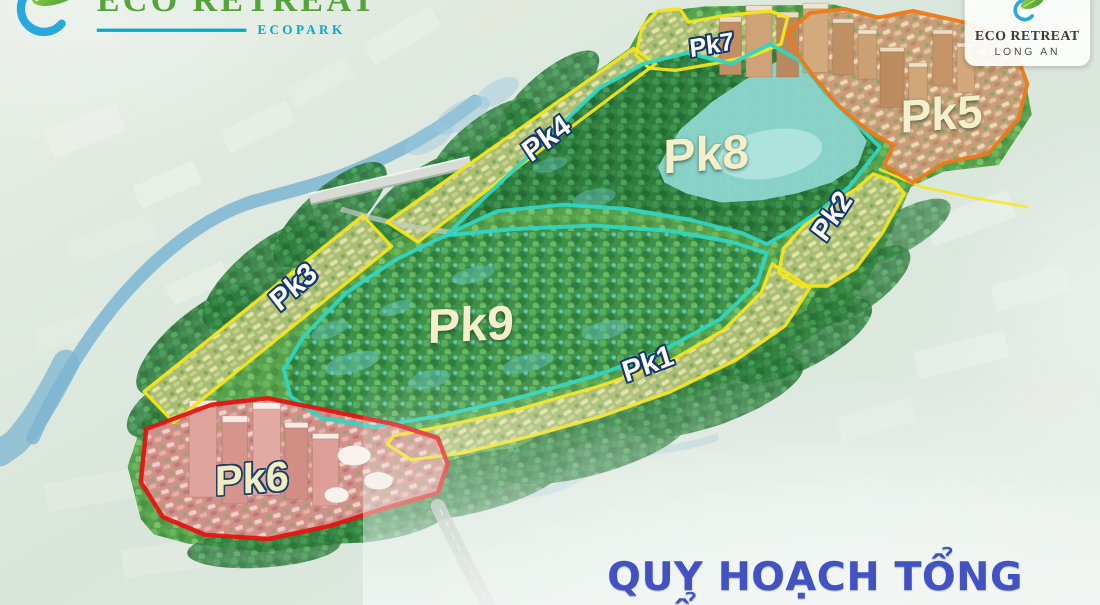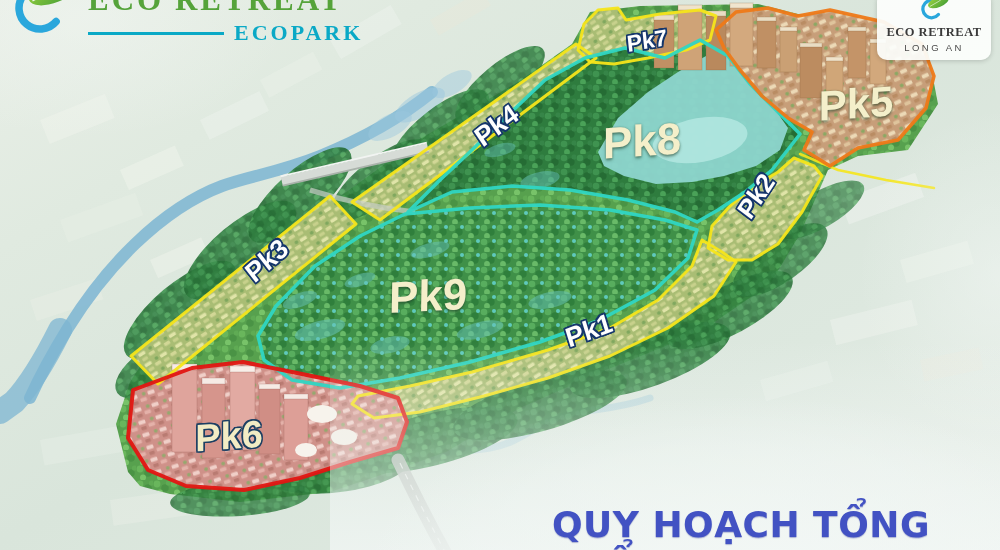--- a/index.html
+++ b/index.html
@@ -30,21 +30,21 @@
     text-shadow:-1.4px -1.4px 0 #1c3f63,1.4px -1.4px 0 #1c3f63,-1.4px 1.4px 0 #1c3f63,
       1.4px 1.4px 0 #1c3f63,-1.4px 0 0 #1c3f63,1.4px 0 0 #1c3f63,0 -1.4px 0 #1c3f63,0 1.4px 0 #1c3f63;}
 
   .logo{position:absolute;left:10px;top:-18px;display:flex;align-items:flex-start;}
   .logo-mark{width:72px;height:62px;flex:0 0 auto;}
   .logo-text{margin-left:6px;}
   .logo-title{font-family:"Liberation Serif",serif;font-weight:bold;font-size:31px;
     letter-spacing:3px;color:#55a33a;}
   .logo-subrow{display:flex;align-items:center;margin-top:2px;}
   .logo-line{display:inline-block;width:136px;height:3px;background:#0aa9c6;margin-right:10px;}
-  .logo-sub{font-family:"Liberation Serif",serif;font-weight:bold;font-size:22px;
+  .logo-sub{font-family:"Liberation Serif",serif;font-weight:bold;font-size:12px;
     letter-spacing:3px;color:#0aa9c6;}
 
   .badge{position:absolute;left:877px;top:-8px;width:114px;padding:4px 0 7px 0;
     background:rgba(252,254,252,.93);border-radius:10px;box-shadow:0 1px 5px rgba(0,0,0,.18);
     display:flex;flex-direction:column;align-items:center;}
   .badge-mark{width:34px;height:27px;}
   .badge-title{font-family:"Liberation Serif",serif;font-weight:bold;font-size:12.5px;
     color:#3a3a3a;letter-spacing:.5px;margin-top:2px;}
   .badge-sub{font-size:9.5px;color:#4c4c4c;letter-spacing:2.5px;margin-top:2px;}
 

